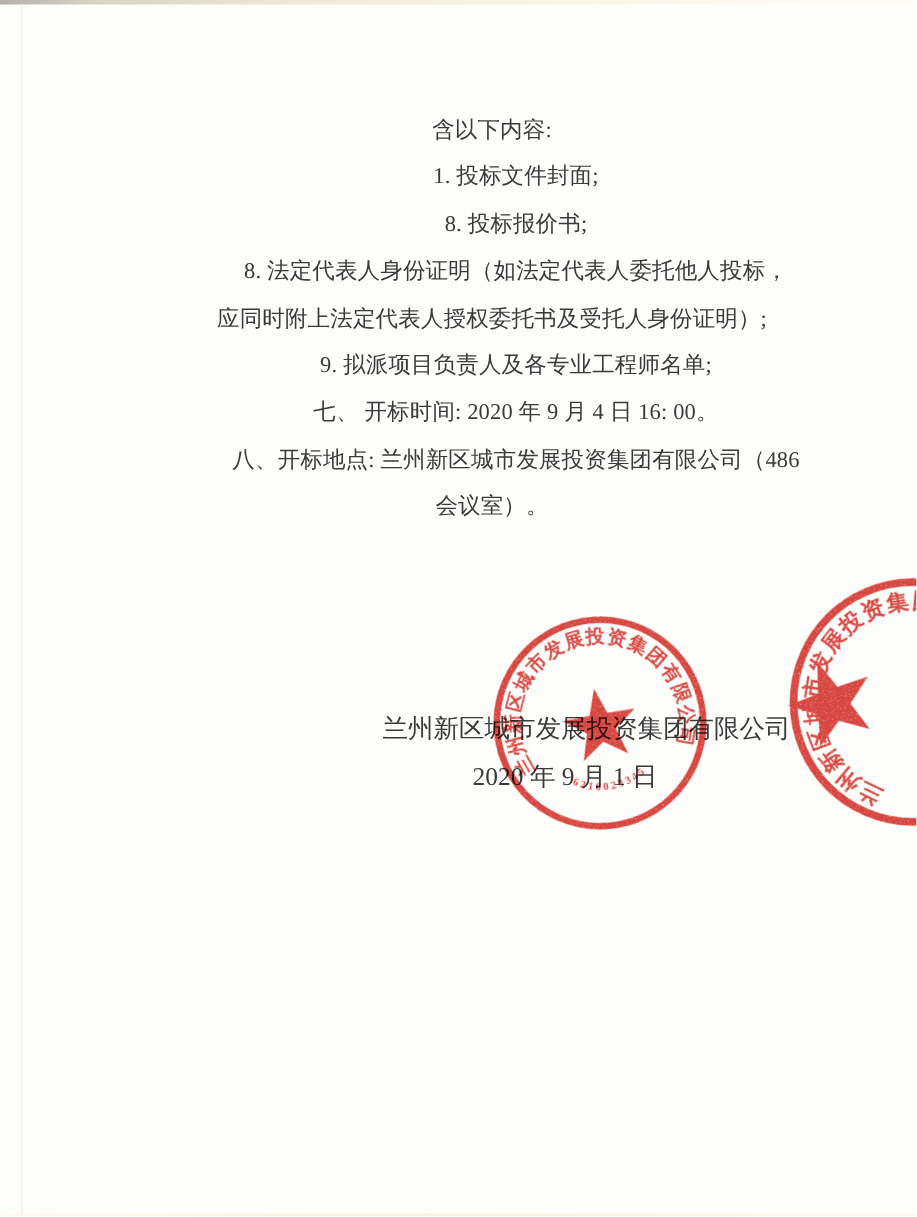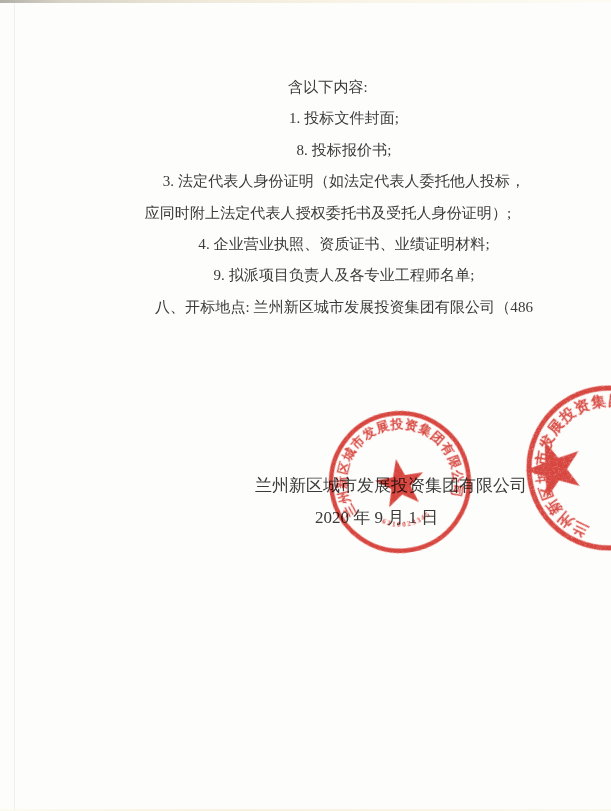--- a/index.html
+++ b/index.html
@@ -60,25 +60,26 @@
 <div class="page">
 
   <div class="scan-top"></div>
   <div class="scan-left"></div>
   <div class="scan-bottom"></div>
 
   <div class="doc">
     <div class="ln">含以下内容:</div>
     <div class="ln ind">1. 投标文件封面;</div>
     <div class="ln ind">8. 投标报价书;</div>
-    <div class="ln ind">3. 法定代表人身份证明（如法定代表人委托他人投标，</div>
+    <div class="ln ind">8. 法定代表人身份证明（如法定代表人委托他人投标，</div>
     <div class="ln">应同时附上法定代表人授权委托书及受托人身份证明）;</div>
-    <div class="ln ind">4. 企业营业执照、资质证书、业绩证明材料;</div>
     <div class="ln ind">9. 拟派项目负责人及各专业工程师名单;</div>
+    <div class="ln ind">七、 开标时间: 2020 年 9 月 4 日 16: 00。</div>
     <div class="ln ind">八、开标地点: 兰州新区城市发展投资集团有限公司（486</div>
+    <div class="ln">会议室）。</div>
   </div>
 
   <div class="sig-company">兰州新区城市发展投资集团有限公司</div>
   <div class="sig-date">2020 年 9 月 1 日</div>
 
   <svg class="seal seal-main" viewBox="-100 -100 200 200" xmlns="http://www.w3.org/2000/svg">
     <defs>
       <path id="ringArc" d="M -62.96 22.92 A 67 67 0 1 1 62.96 22.92" fill="none"></path>
       <path id="serialArc" d="M -45.87 32.12 A 56 56 0 0 0 45.87 32.12" fill="none"></path>
       <filter id="grain" x="-20%" y="-20%" width="140%" height="140%">

